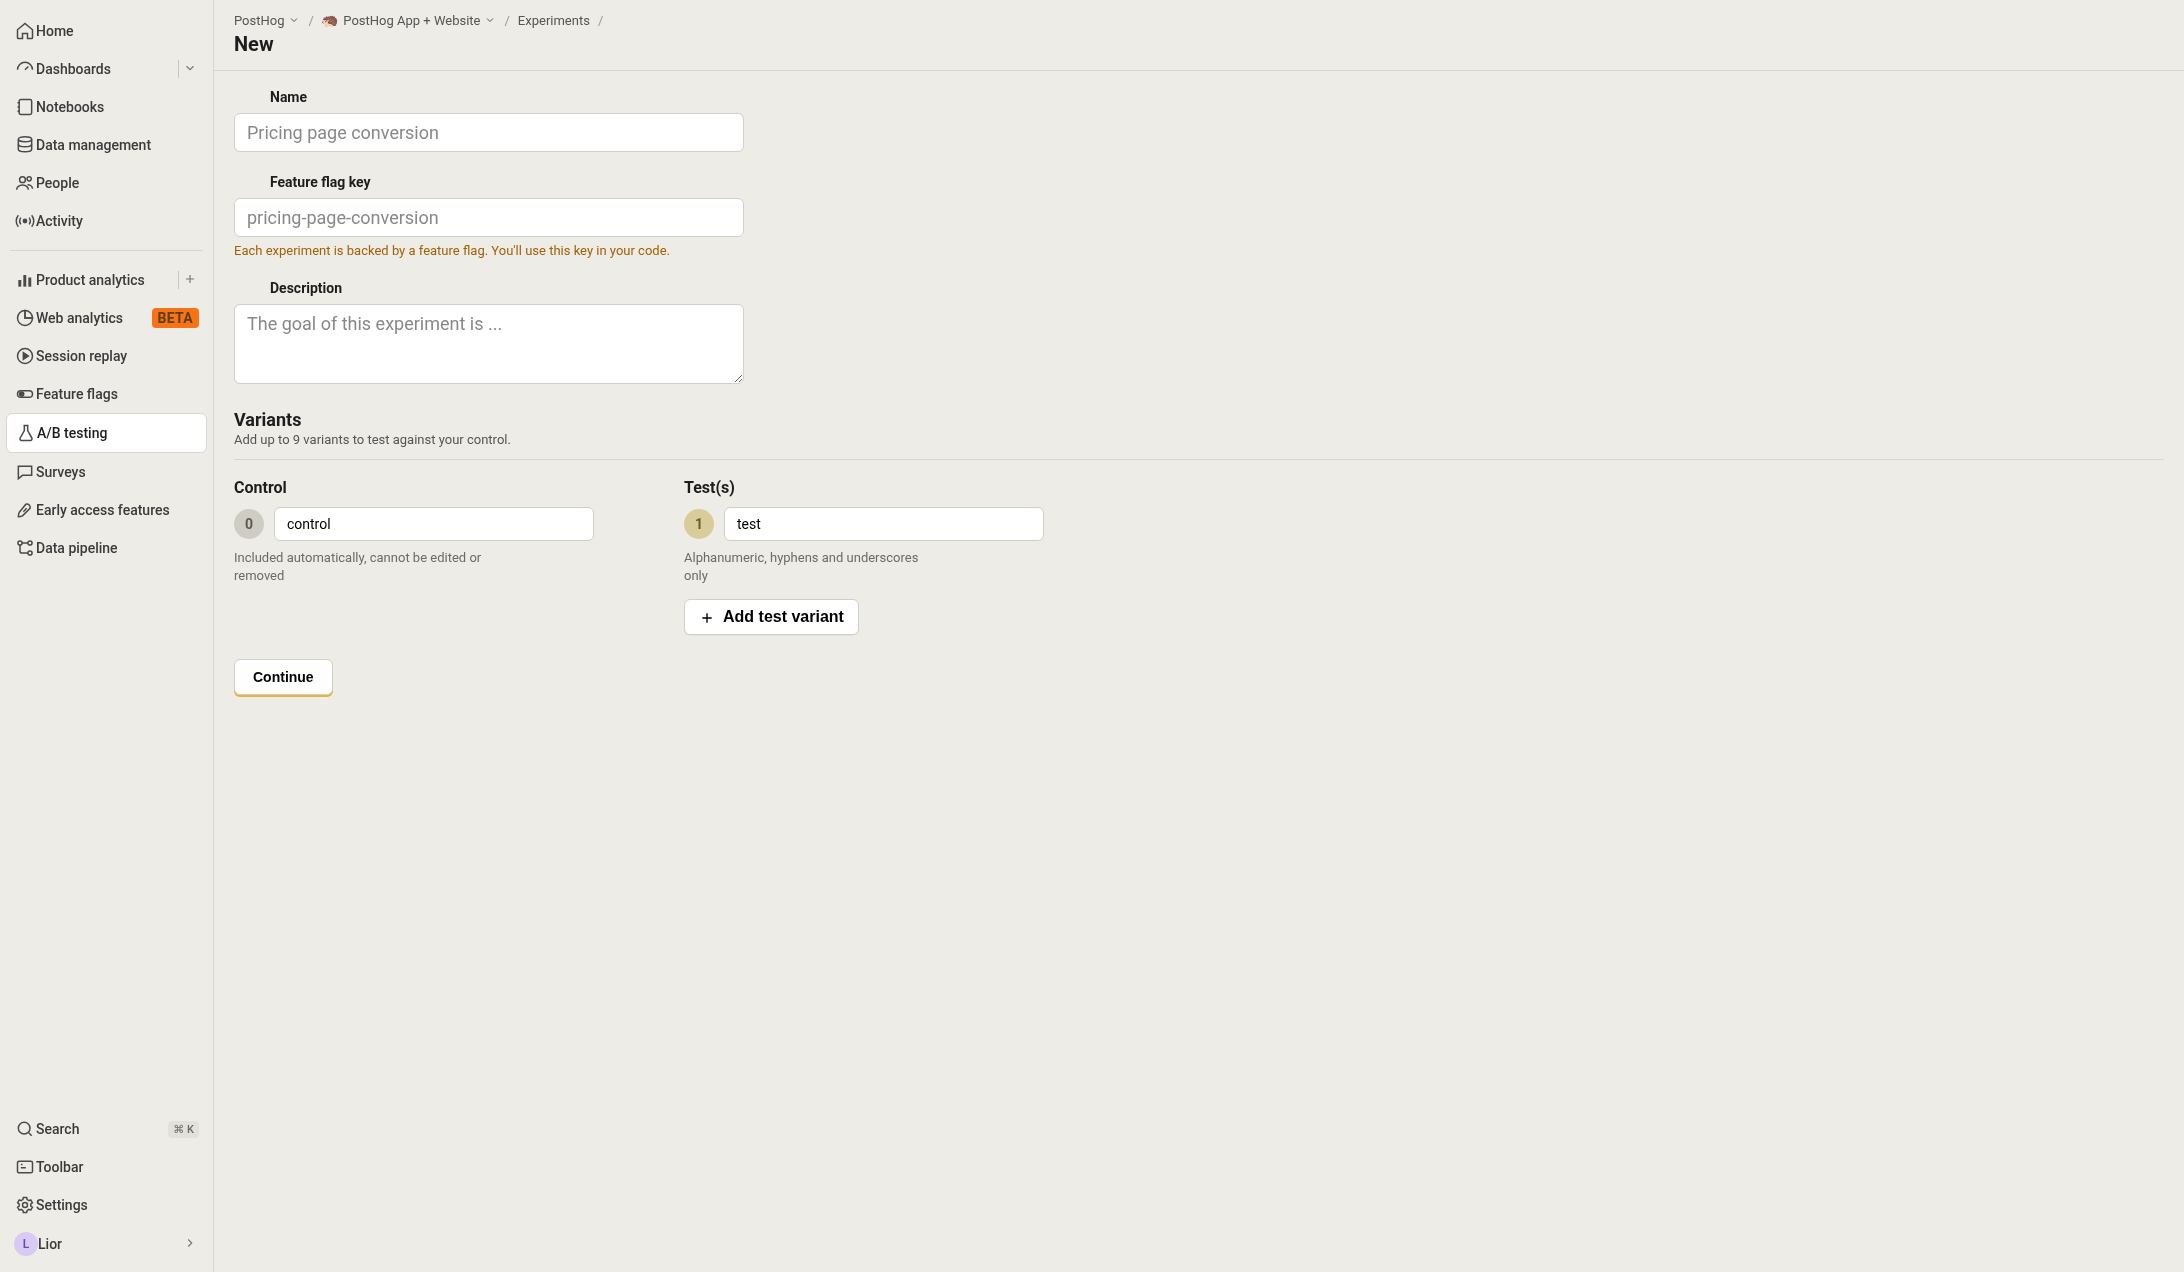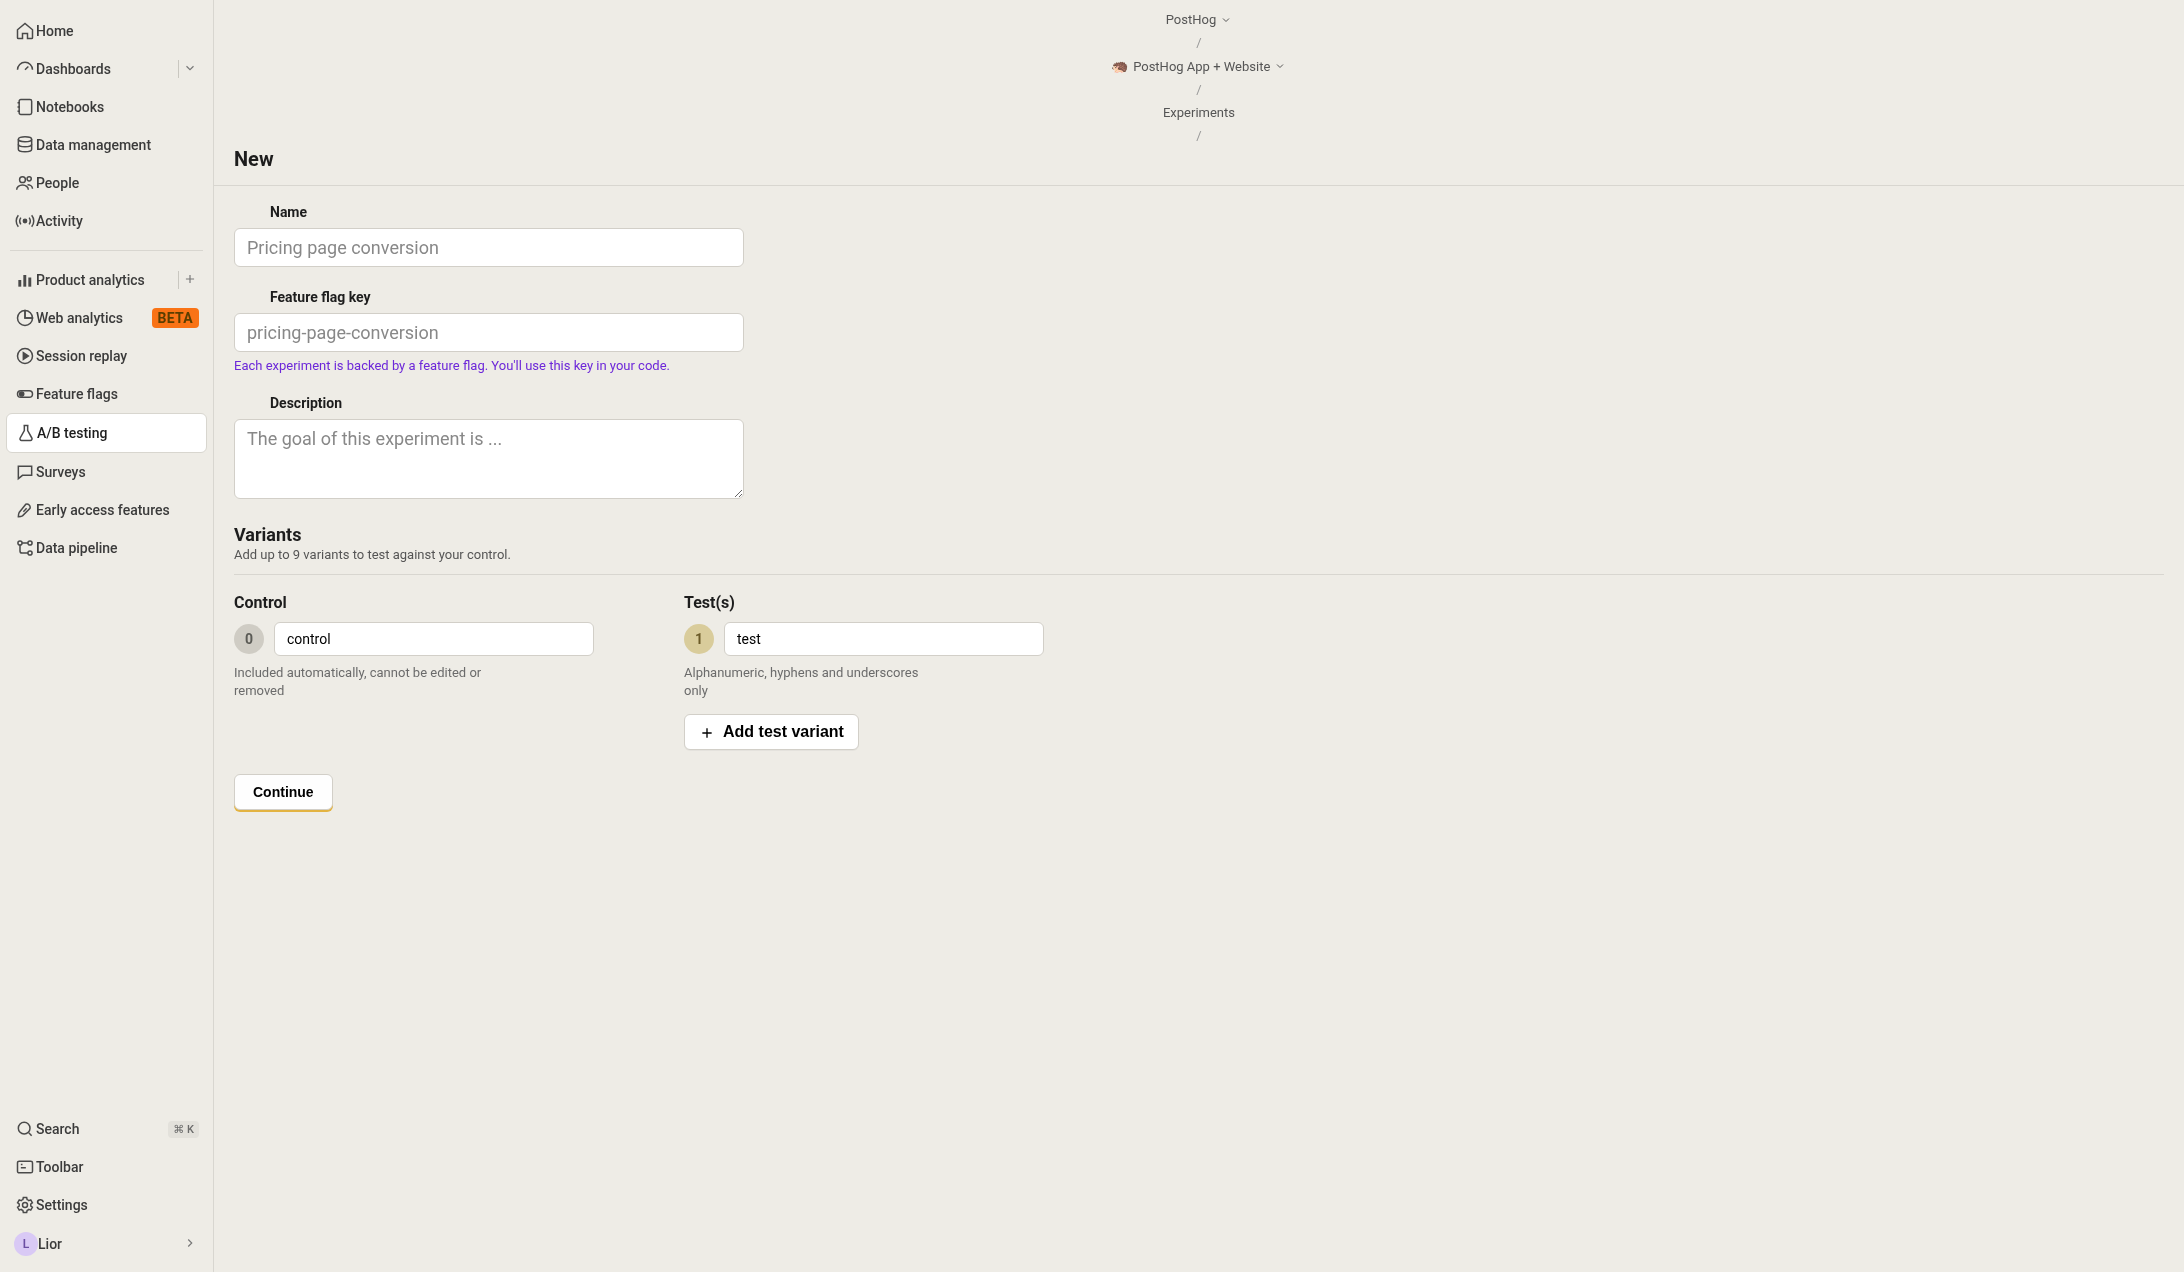--- a/index.html
+++ b/index.html
@@ -80,21 +80,20 @@
       padding: 12px 20px 14px;
       border-bottom: 1px solid #d8d6d0;
     }
     .breadcrumb {
       display: flex;
       align-items: center;
       gap: 8px;
       font-size: 13px;
       color: #555;
       flex-wrap: wrap;
-      flex-direction: column;
     }
     .breadcrumb .sep { color: #999; }
     .breadcrumb .crumb { display:flex; align-items:center; gap:4px; cursor:pointer; }
     .page-title {
       font-size: 20px;
       font-weight: 700;
       margin-top: 4px;
     }
     .content { padding: 18px 20px 40px; }
     .form-group { margin-bottom: 22px; max-width: 740px;}
@@ -113,21 +112,21 @@
       border-radius: 6px;
       padding: 8px 12px;
       font-size: 18px;
       font-family: inherit;
       color: #1d1d1d;
     }
     .input::placeholder, .textarea::placeholder { color: #888; }
     .textarea { resize: both; min-height: 80px; }
     .help-text {
       font-size: 13px;
-      color: #6d28d9;
+      color: #a16207;
       margin-top: 6px;
     }
     .section-title { font-size: 18px; font-weight: 700; margin-bottom: 2px; }
     .section-sub { font-size: 13px; color: #555; margin-bottom: 12px;}
     .variants-divider { height:1px; background:#d8d6d0; margin: 12px 0 18px; }
     .variant-cols {
       display: flex;
       gap: 90px;
     }
     .variant-col { width: 360px; }

